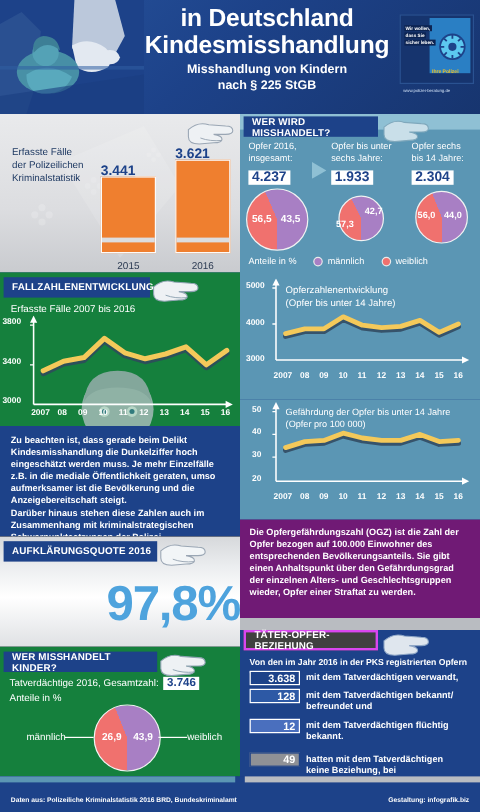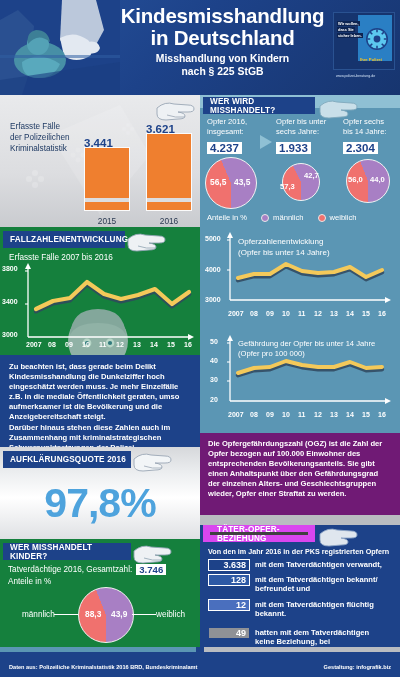--- a/index.html
+++ b/index.html
@@ -98,22 +98,22 @@
       <path d="M88 42 q10 -2 12 6 q-2 7 -12 5 Z" fill="#e3e9f1"></path>
       <ellipse cx="40" cy="60" rx="26" ry="18" fill="#4a93a8" opacity="0.95"></ellipse>
       <circle cx="38" cy="44" r="11" fill="#54a2b6"></circle>
       <path d="M28 44 q10 -12 22 -2 q-2 -12 -14 -12 q-10 2 -8 14 Z" fill="#3d7f96"></path>
       <path d="M22 62 q18 -12 38 2 q-6 14 -22 14 q-16 0 -16 -16 Z" fill="#59a9bd"></path>
       <rect x="0" y="55" width="120" height="3" fill="#2f5ea3" opacity="0.55"></rect>
       <path d="M0 80 L120 62 L120 95 L0 95 Z" fill="#1b3d80" opacity="0.6"></path>
     </svg>
 
     <div class="hdr-titles">
+      <div class="hdr-title">in Deutschland</div>
       <div class="hdr-title">Kindesmisshandlung</div>
-      <div class="hdr-title">in Deutschland</div>
       <div class="hdr-sub">Misshandlung von Kindern</div>
       <div class="hdr-sub" style="margin-top:0">nach § 225 StGB</div>
     </div>
 
     <div class="logo-box">
       <div class="logo-inner"></div>
       <svg class="logo-star" viewBox="0 0 24 24">
         <g fill="#1d4289">
           <circle cx="12" cy="12" r="11"></circle>
         </g>
@@ -249,21 +249,21 @@
 
       <div class="panel" style="height:92px;background:#404040">
         <div style="position:absolute;left:0;top:0;width:200px;height:92px;background:linear-gradient(180deg,#d6d8db 0%, #eceef0 28%, #ffffff 55%, #dfe1e4 100%)"></div>
         <div class="sechead" style="width:128px">
           <span>AUFKLÄRUNGSQUOTE 2016</span>
         </div>
         <svg class="hand" style="left:132px;top:1px" viewBox="0 0 44 26">
           <path d="M2 11 q8 -7 17 -4 l14 1 q6 0 6 4 q0 3 -6 3 l-10 0 q7 1 7 4 q0 3 -7 3 l-12 1 q-9 0 -9 -6 Z" fill="#f2f5f7" stroke="#9aa6b4" stroke-width="0.9"></path>
           <path d="M12 18 q8 3 18 2" fill="none" stroke="#9aa6b4" stroke-width="0.8"></path>
         </svg>
-        <div style="position:absolute;left:0;top:24px;width:200px;height:64px;display:flex;align-items:center;justify-content:center">
+        <div style="position:absolute;left:0;top:24px;width:200px;height:64px;display:flex;align-items:center;justify-content:flex-end">
           <span class="quote">97,8</span>
             <span class="quote pct">%</span>
         </div>
       </div>
 
       <div class="panel bg-teal" style="height:108px">
         <div class="sechead" style="width:128px">
           <span>WER MISSHANDELT KINDER?</span>
         </div>
         <svg class="hand" style="left:132px;top:1px" viewBox="0 0 44 26">
@@ -272,21 +272,21 @@
         </svg>
 
         <div style="position:absolute;left:8px;top:25px;display:flex;align-items:center">
           <span class="lbl-w">Tatverdächtige 2016, Gesamtzahl:</span>
           <span style="margin-left:4px;background:#ffffff;color:#1d4289;font-size:9.6px;font-weight:bold;padding:0 3px">3.746</span>
         </div>
         <div class="lbl-w" style="position:absolute;left:8px;top:37px">Anteile in %</div>
 
         <div style="position:absolute;left:78px;top:48px;width:56px;height:56px">
           <div class="pie" style="left:0;top:0;width:56px;height:56px;background:conic-gradient(from 180deg, #f0716e 0 43.9%, #a87fc4 43.9% 100%)"></div>
-          <div class="pielabel" style="left:7px;top:22px">88,3</div>
+          <div class="pielabel" style="left:7px;top:22px">26,9</div>
           <div class="pielabel" style="left:33px;top:22px">43,9</div>
         </div>
         <div class="lbl-w" style="position:absolute;left:22px;top:70px">männlich</div>
         <div style="position:absolute;left:54px;top:75px;width:24px;height:1px;background:#ffffff"></div>
         <div class="lbl-w" style="position:absolute;left:156px;top:70px">weiblich</div>
         <div style="position:absolute;left:132px;top:75px;width:24px;height:1px;background:#ffffff"></div>
       </div>
     </div>
 
     <div class="colR">
@@ -407,21 +407,21 @@
           <span style="width:16px">16</span>
         </div>
       </div>
 
       <div class="panel" style="height:82px;background:#701a75;padding:6px 8px 0 8px">
         <div class="textblock" style="color:#ffffff">Die Opfergefährdungszahl (OGZ) ist die Zahl der Opfer bezogen auf 100.000 Einwohner des entsprechenden Bevölkerungsanteils. Sie gibt einen Anhaltspunkt über den Gefährdungsgrad der einzelnen Alters- und Geschlechtsgruppen wieder, Opfer einer Straftat zu werden.</div>
       </div>
 
       <div class="panel bg-blue" style="height:132px">
         <div style="position:absolute;left:0;top:0;width:200px;height:10px;background:#b9bcc1"></div>
-        <div class="sechead" style="width:112px;margin-top:10px;background:#404040;border:7px solid #d946ef">
+        <div class="sechead" style="width:112px;margin-top:10px;background:#404040;border:2px solid #d946ef">
           <span>TÄTER-OPFER-BEZIEHUNG</span>
         </div>
         <svg class="hand" style="left:118px;top:8px" viewBox="0 0 44 26">
           <path d="M2 11 q8 -7 17 -4 l14 1 q6 0 6 4 q0 3 -6 3 l-10 0 q7 1 7 4 q0 3 -7 3 l-12 1 q-9 0 -9 -6 Z" fill="#dfe6ee" stroke="#8ea6c6" stroke-width="0.9"></path>
         </svg>
 
         <div style="position:absolute;left:8px;top:32px;color:#ffffff;font-size:7.2px;font-weight:bold">Von den im Jahr 2016 in der PKS registrierten Opfern waren</div>
 
         <div style="position:absolute;left:8px;top:44px;width:188px">
           <div class="tob-row">

